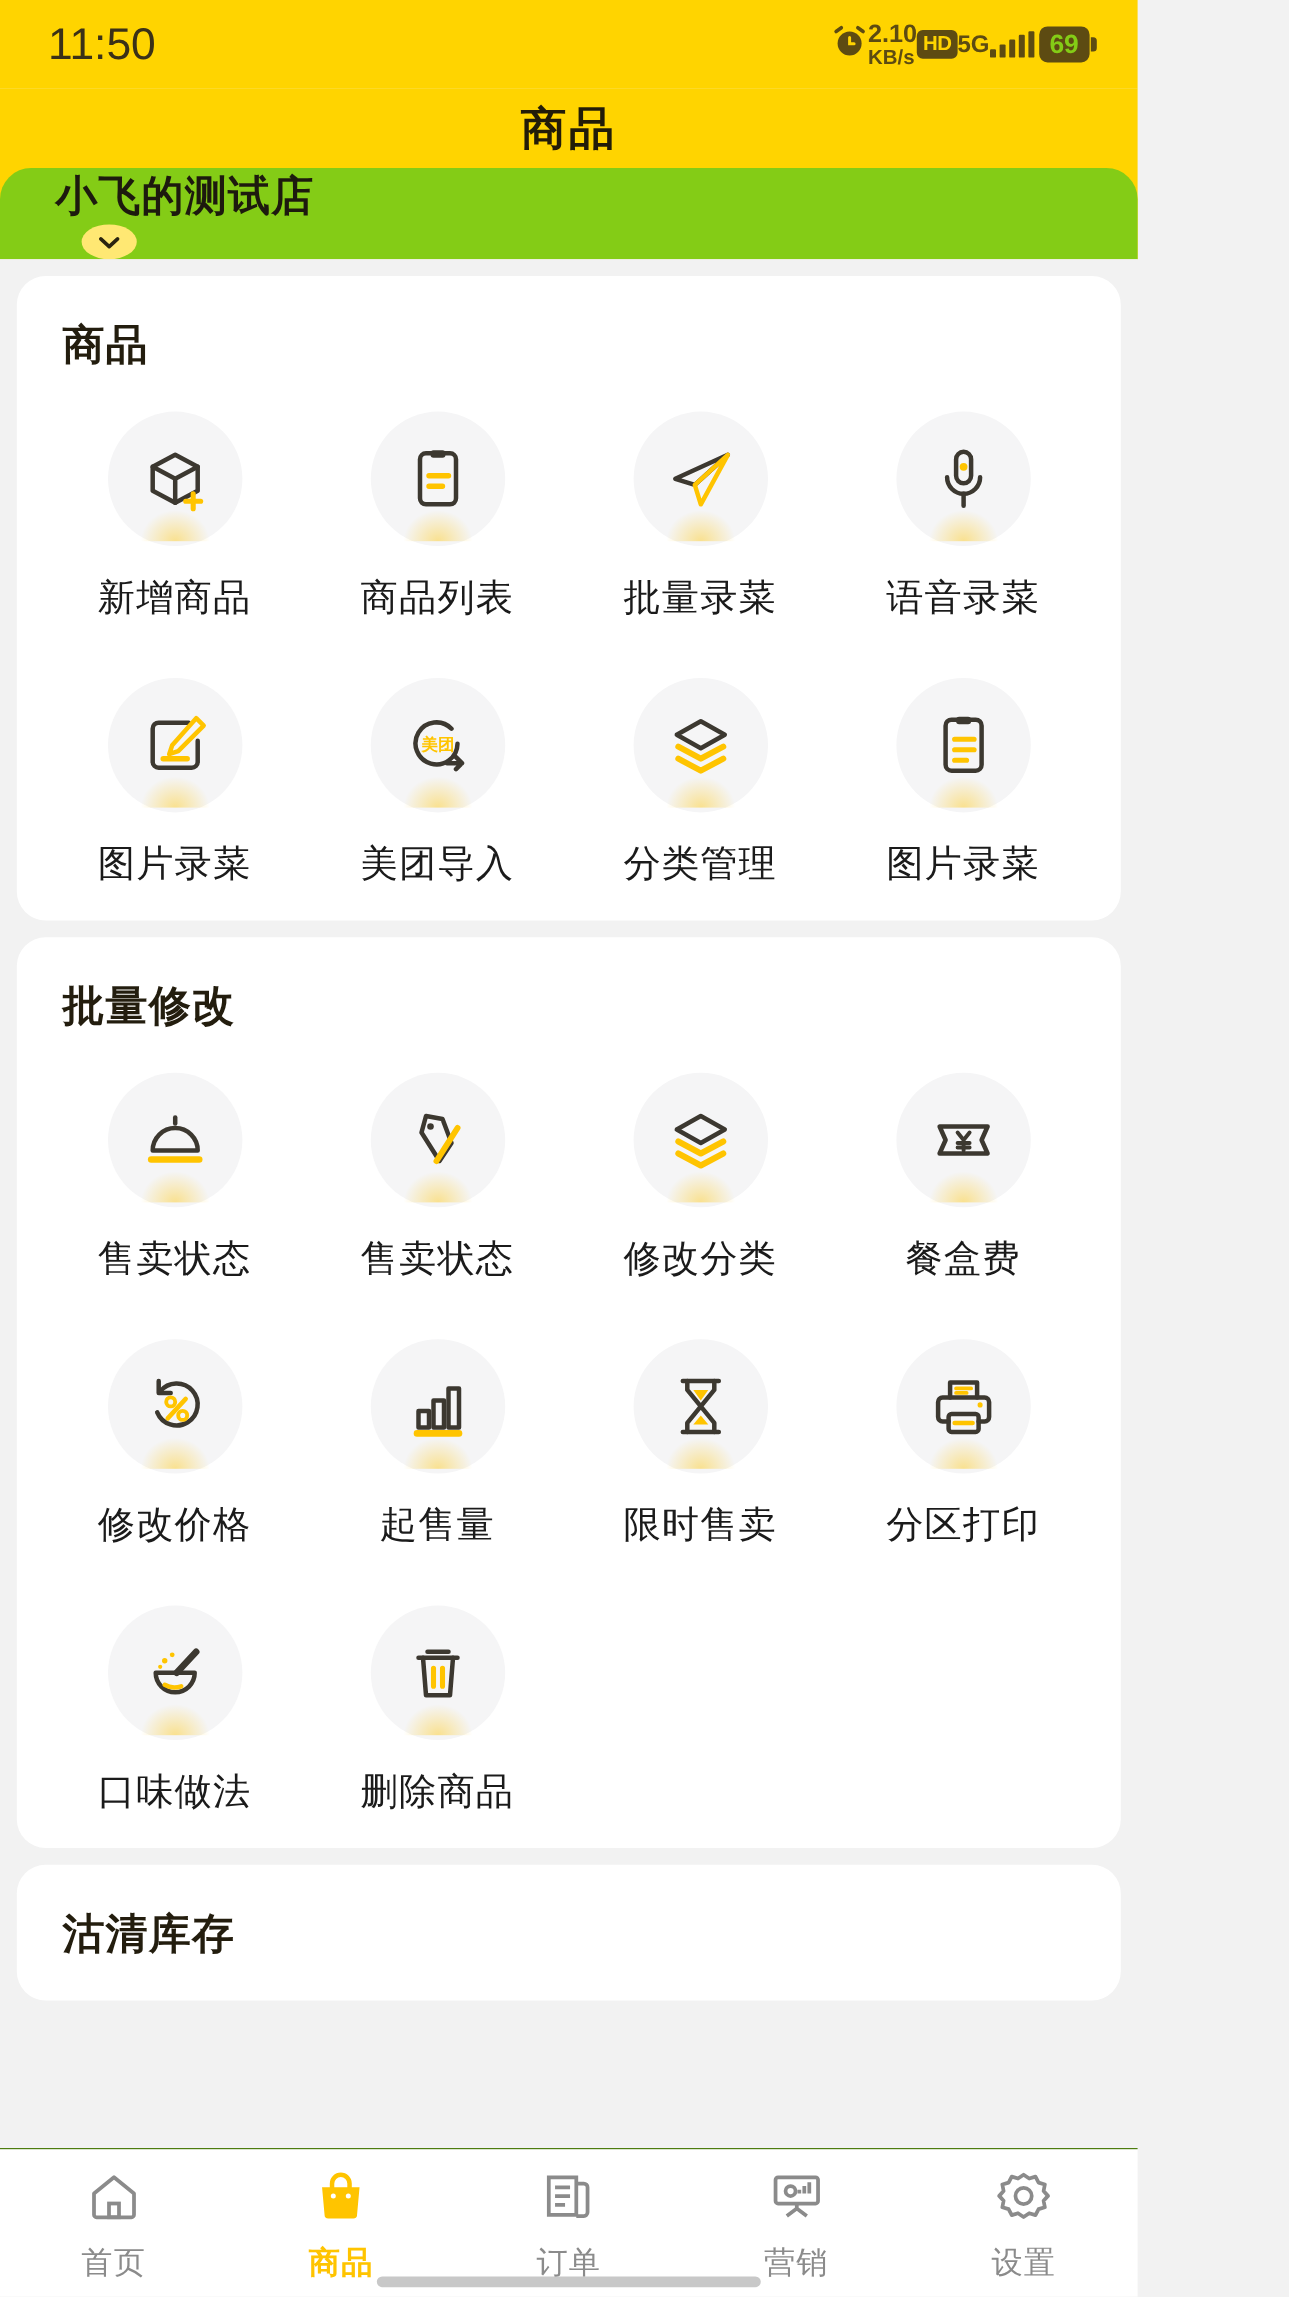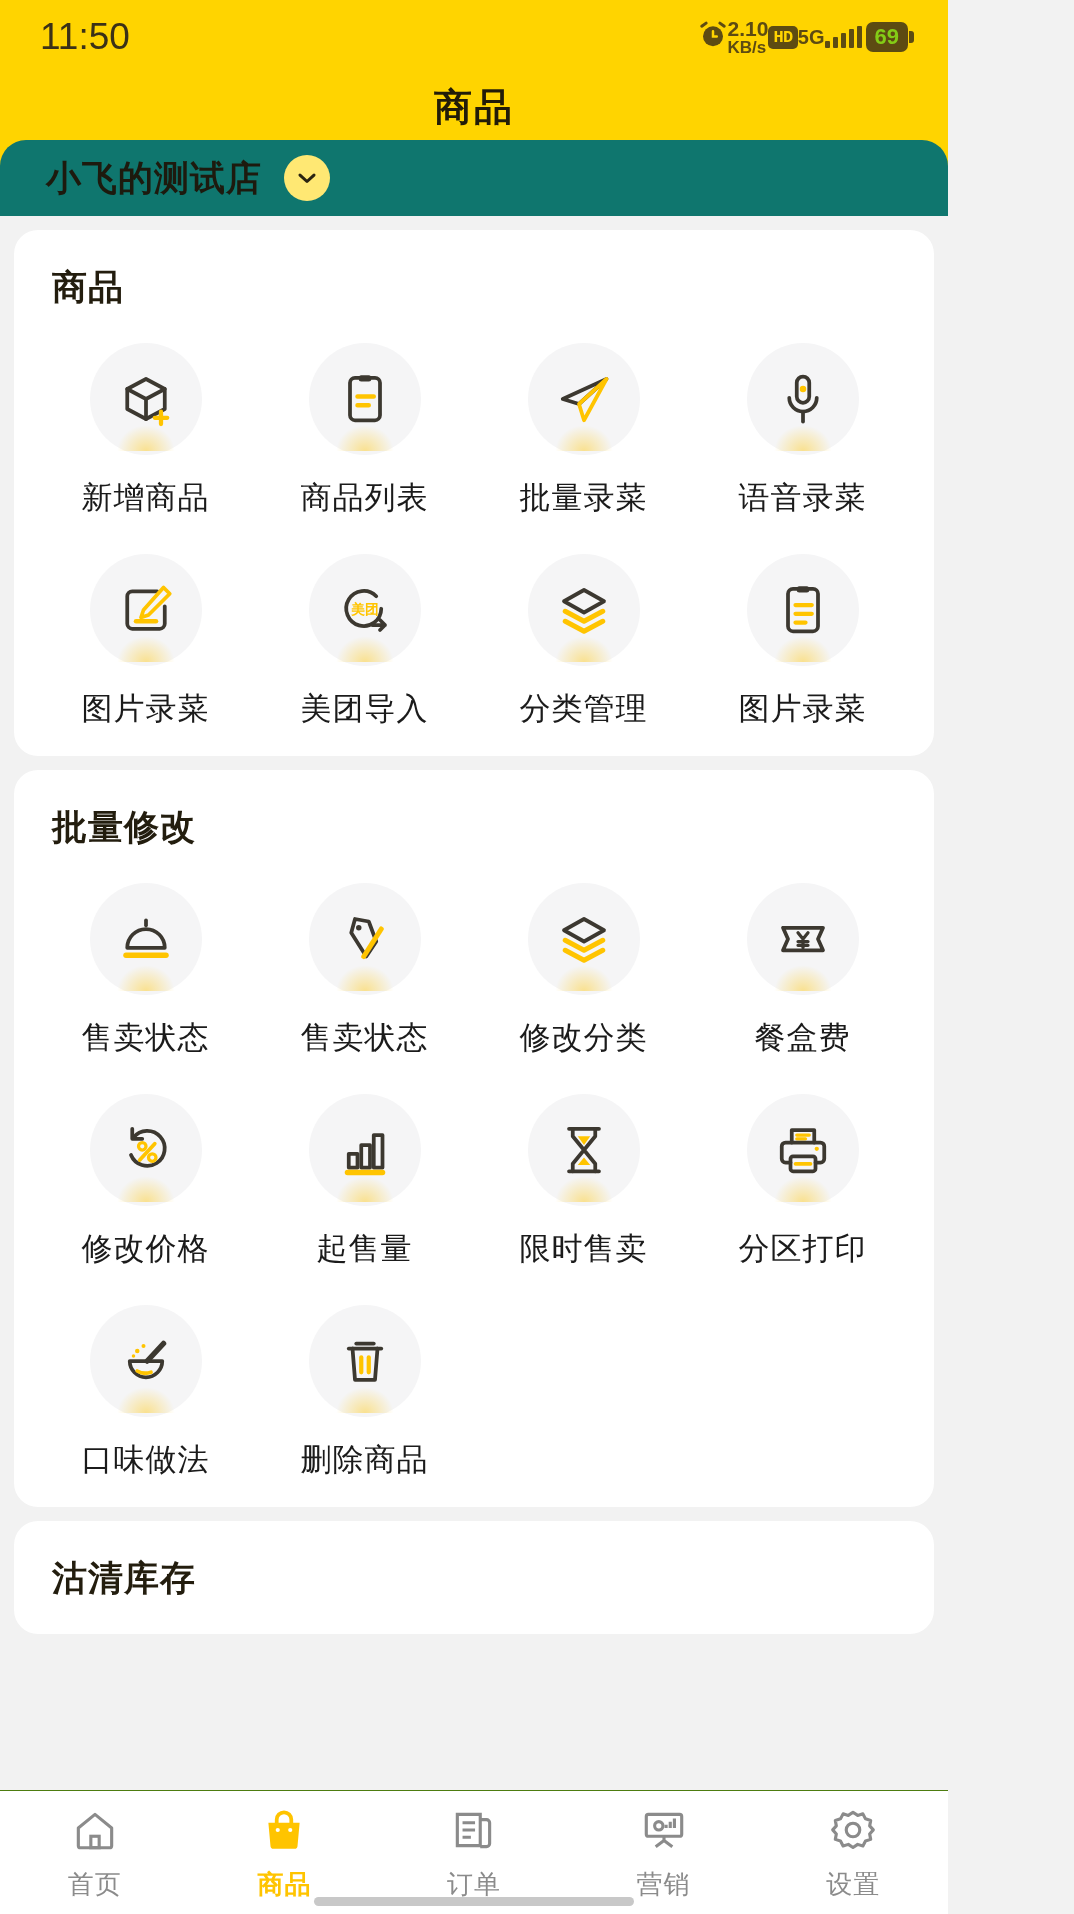--- a/index.html
+++ b/index.html
@@ -38,21 +38,20 @@
     display: flex; flex-direction: column; align-items: flex-start;
     line-height: 1.0; color:#5d4b12;
   }
   .sb-speed .n { font-size: 21px; font-weight:700; }
   .sb-speed .u { font-size: 17px; font-weight:700; }
   .sb-hd {
     background:#5d4b12; color:#FFD400;
     font-size:17px; font-weight:700;
     border-radius:5px; padding:2px 5px;
     letter-spacing:-0.5px;
-    font-family:Liberation Mono, monospace;
   }
   .sb-5g { font-size:20px; font-weight:700; color:#5d4b12; line-height:1; }
   .sb-sig { display:flex; align-items:flex-end; gap:3px; height:22px; }
   .sb-sig i { width:5px; background:#5d4b12; display:block; border-radius:1px; }
   .sb-sig i:nth-child(1){height:7px}
   .sb-sig i:nth-child(2){height:11px}
   .sb-sig i:nth-child(3){height:15px}
   .sb-sig i:nth-child(4){height:19px}
   .sb-sig i:nth-child(5){height:22px}
   .sb-batt {
@@ -72,25 +71,26 @@
     background: #FFD400;
     height: 66px;
     display:flex; align-items:center; justify-content:center;
     flex: 0 0 auto;
   }
   .header h1 { font-size: 38px; font-weight: 700; color:#221c08; letter-spacing:2px;}
 
   
   .shopwrap { background:#FFD400; flex:0 0 auto; }
   .shopbar {
-    background:#0f766e;
+    background:#84cc16;
     border-radius: 26px 26px 0 0;
     height: 76px;
-    display:flex; align-items:center;
+    display:flex; align-items:flex-start;
     padding-left: 46px;
+    flex-direction: column;
   }
   .shopname { font-size:35px; font-weight:700; color:#1d1a0e; letter-spacing:1px;}
   .chev-circle {
     width:46px;height:46px;border-radius:50%;
     background:#FFE873;
     margin-left:22px;
     display:flex;align-items:center;justify-content:center;
   }
   .chev-circle svg { display:block; }
 
@@ -108,21 +108,21 @@
     margin-top: 14px;
     padding: 34px 22px 26px 22px;
   }
   .card h2 {
     font-size: 35px; font-weight: 700; color:#231d0e;
     margin: 0 0 6px 16px; letter-spacing:1px;
   }
   .grid {
     display:grid;
     grid-template-columns: repeat(4, 1fr);
-    row-gap: 9px;
+    row-gap: 20px;
   }
   .tile {
     display:flex; flex-direction:column; align-items:center;
     padding-top: 26px;
   }
   .tile .bubble {
     width: 112px; height: 112px;
     border-radius:50%;
     background: #f5f5f6;
     display:flex;align-items:center;justify-content:center;

